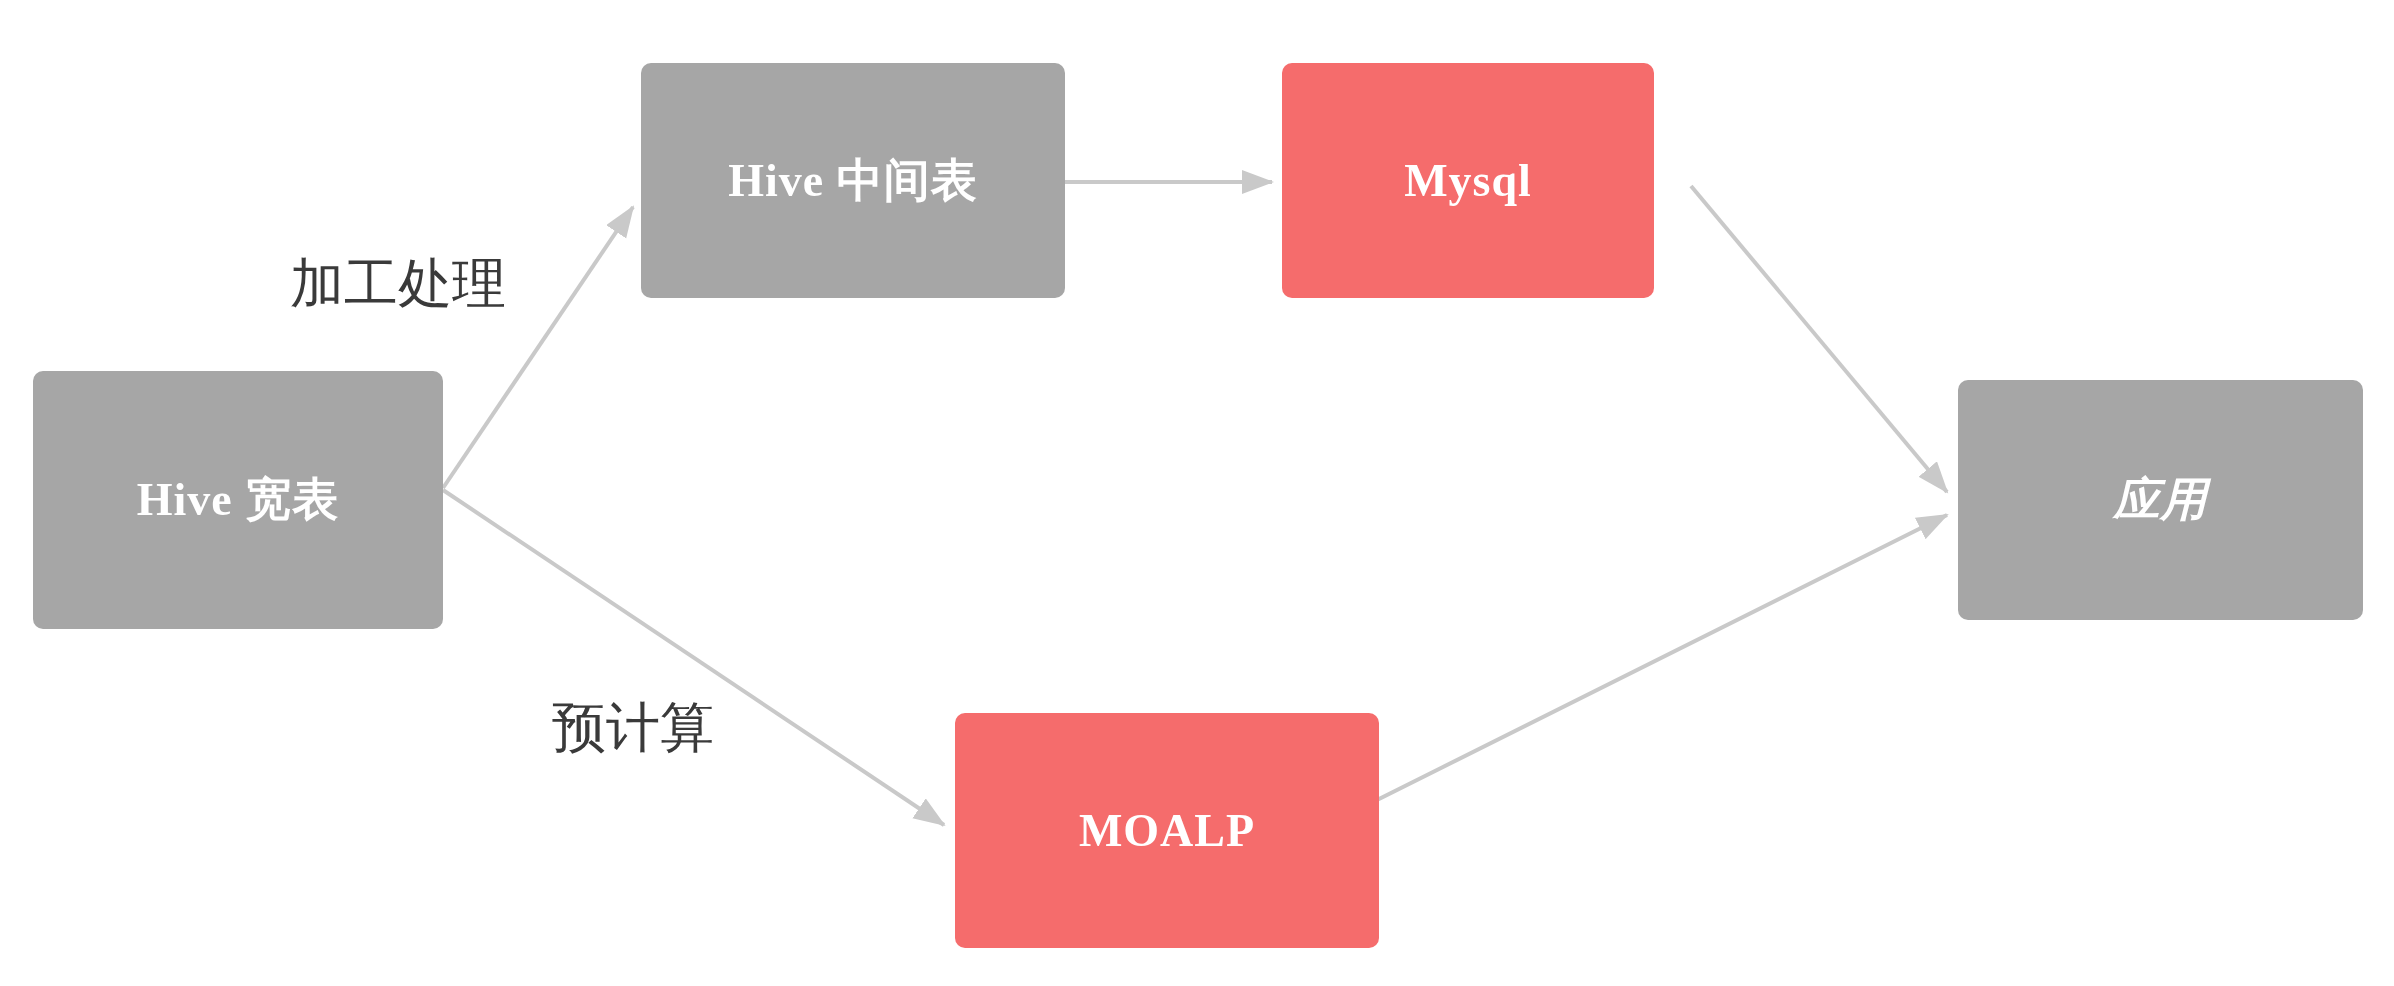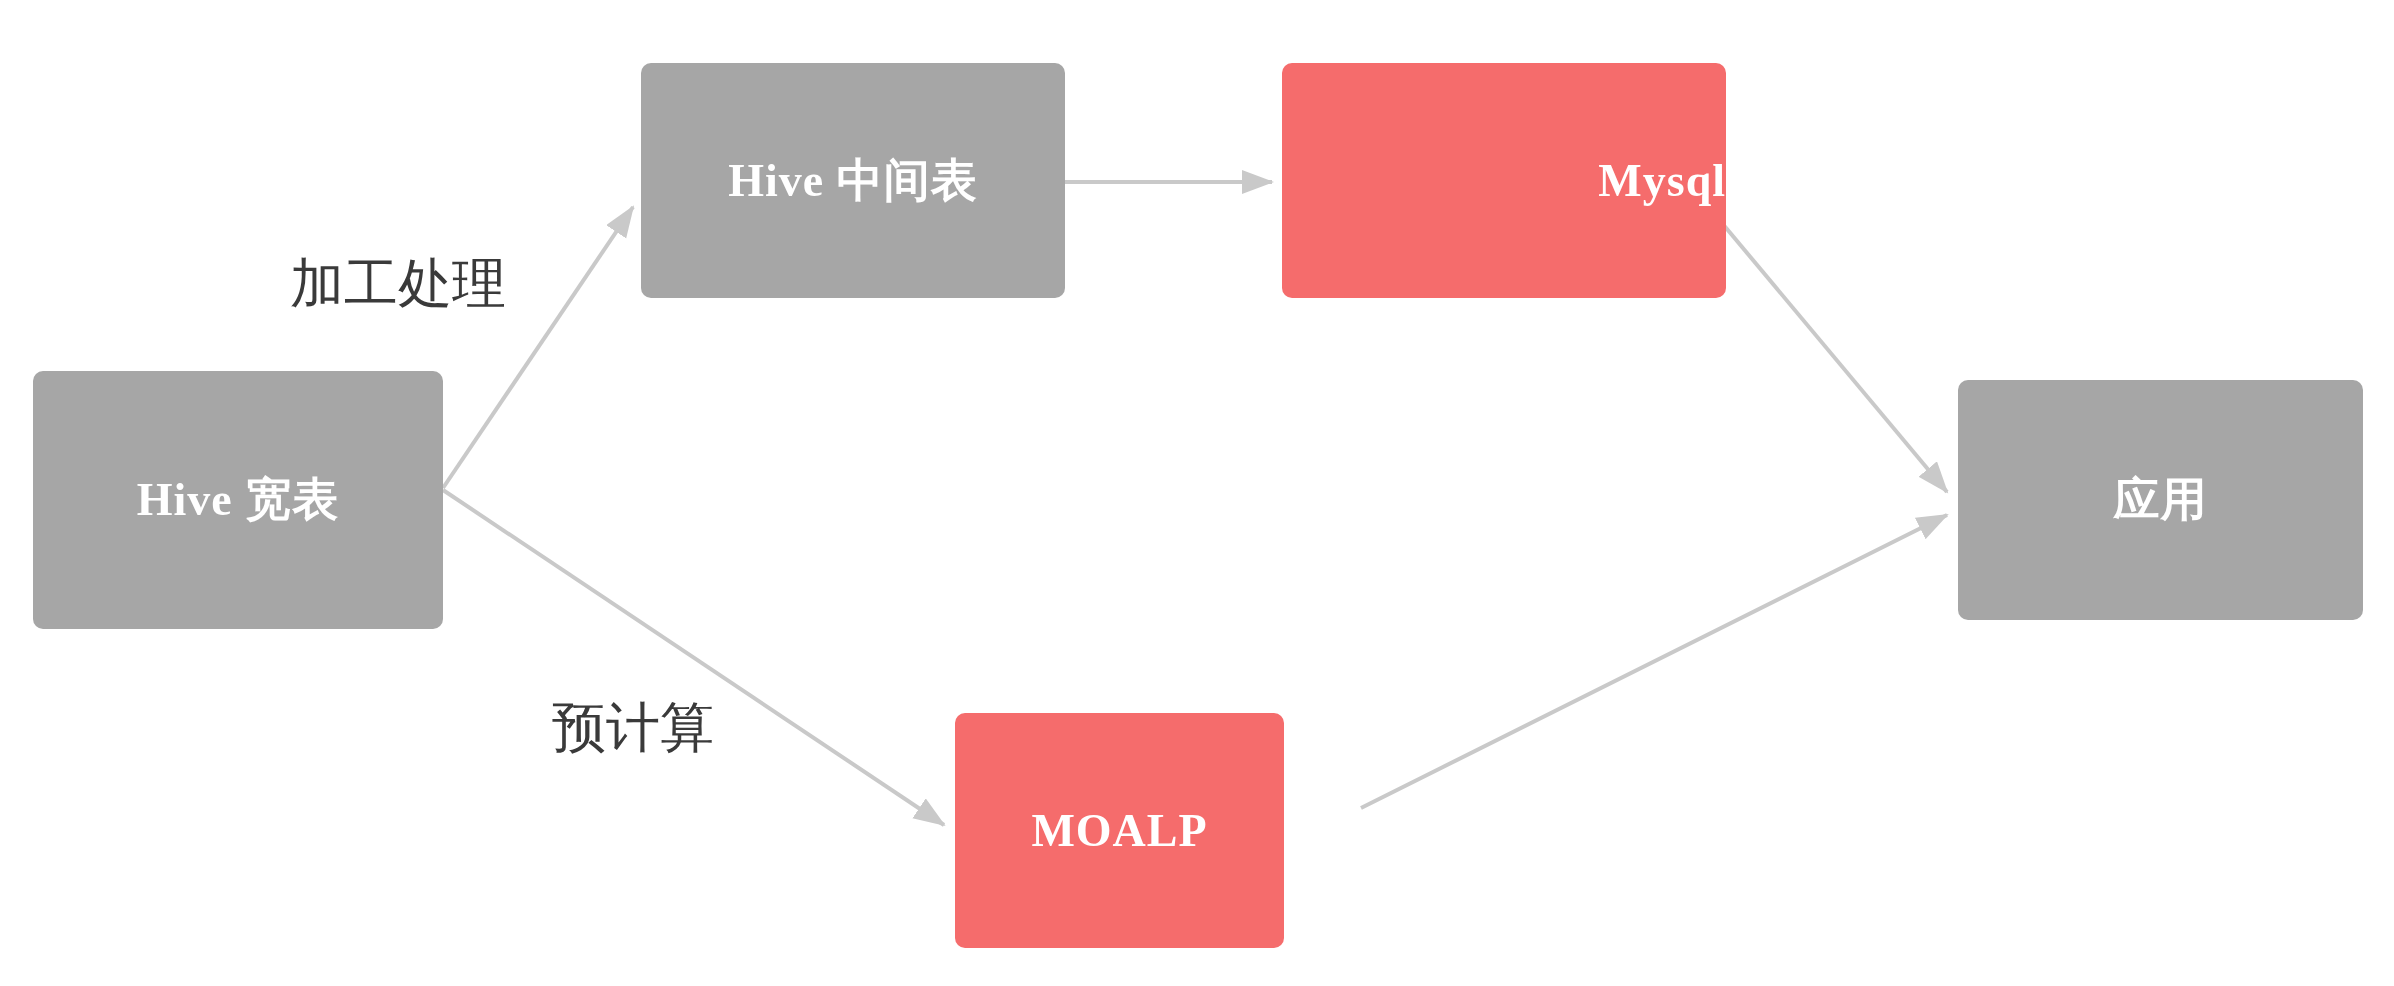--- a/index.html
+++ b/index.html
@@ -44,23 +44,23 @@
   .node-label {
     font-family: "Liberation Serif", "DejaVu Serif", serif;
     font-weight: 700;
     font-size: 46px;
     color: var(--node-text);
     white-space: nowrap;
     letter-spacing: 1px;
   }
   .node-hive-wide        { left: 33px;   top: 371px; width: 410px; height: 258px; }
   .node-hive-intermediate{ left: 641px;  top: 63px;  width: 424px; height: 235px; }
-  .node-mysql            { left: 1282px; top: 63px;  width: 444px; height: 235px; justify-content: flex-end; }
-  .node-moalp            { left: 955px;  top: 713px; width: 329px; height: 235px; }
-  .node-application      { left: 1958px; top: 380px; width: 405px; height: 240px; }
+  .node-mysql            { left: 1282px; top: 63px;  width: 372px; height: 235px; }
+  .node-moalp            { left: 955px;  top: 713px; width: 424px; height: 235px; }
+  .node-application      { left: 1958px; top: 380px; width: 405px; height: 240px; font-style: italic; }
   .edge-label {
     position: absolute;
     font-family: "Liberation Sans", "DejaVu Sans", sans-serif;
     font-weight: 400;
     font-size: 54px;
     color: var(--edge-label);
     white-space: nowrap;
   }
   .edge-label-processing { left: 290px; top: 248px; }
   .edge-label-precompute { left: 552px; top: 692px; }

